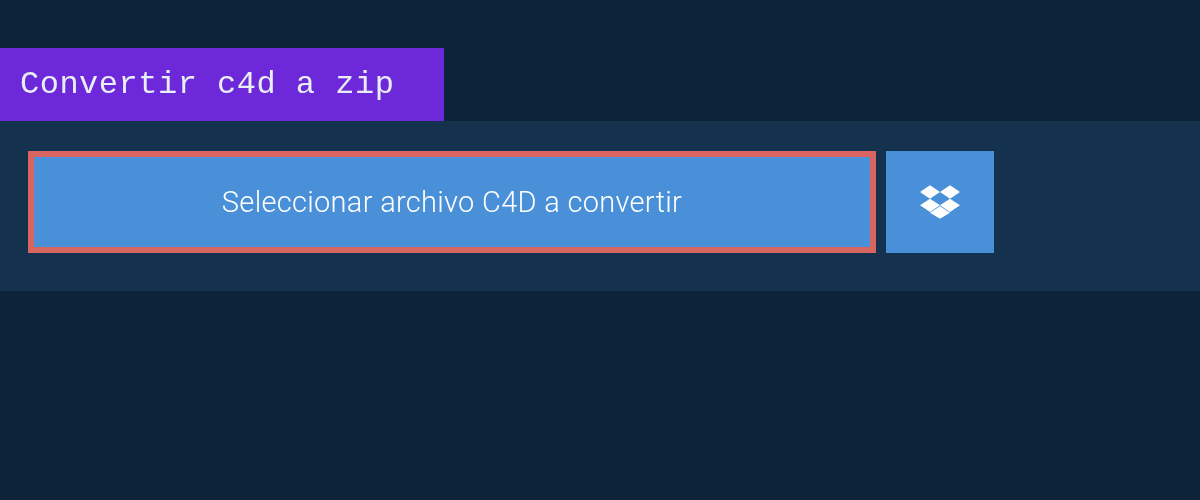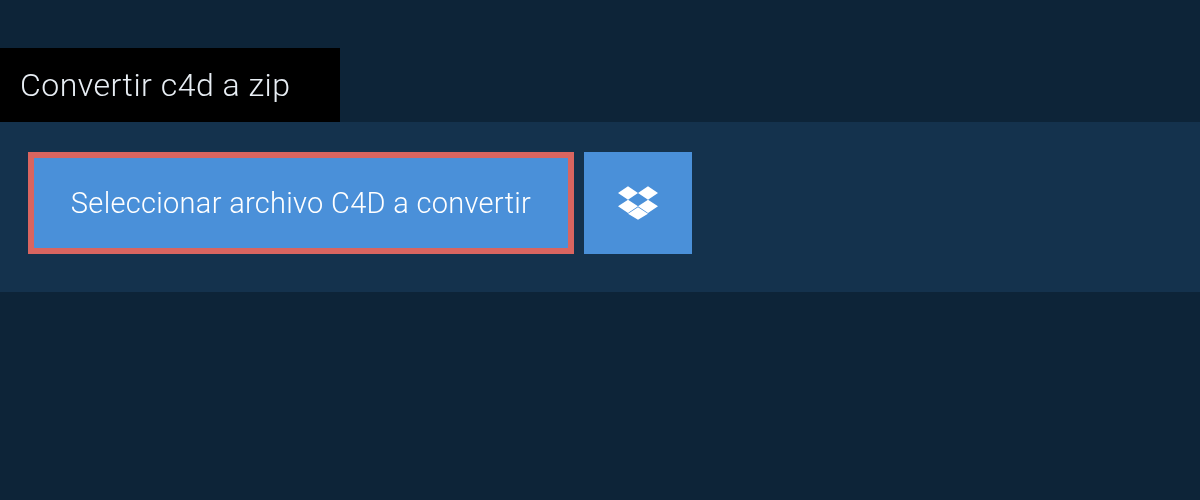--- a/index.html
+++ b/index.html
@@ -12,36 +12,37 @@
       height: 500px;
       background: #0d2438;
       font-family: -apple-system, BlinkMacSystemFont, "Segoe UI", Roboto, Helvetica, Arial, sans-serif;
       overflow: hidden;
     }
     .tab-container {
       padding-top: 48px;
     }
     .tab {
       display: inline-block;
-      background: #000000;
+      background: #6d28d9;
       color: #e8eef4;
       font-size: 32px;
       font-weight: 300;
       padding: 18px 50px 18px 20px;
       letter-spacing: 0.5px;
+      font-family: Liberation Mono, monospace;
     }
     .content-panel {
       background: #14324d;
       padding: 30px 28px 38px 28px;
       width: 100%;
     }
     .button-row {
       display: flex;
       gap: 10px;
-      width: 664px;
+      width: 966px;
     }
     .select-file-button {
       flex: 1;
       background: #4a90d9;
       border: 6px solid #d96560;
       color: #ffffff;
       font-size: 29px;
       font-weight: 300;
       padding: 28px 20px;
       text-align: center;

